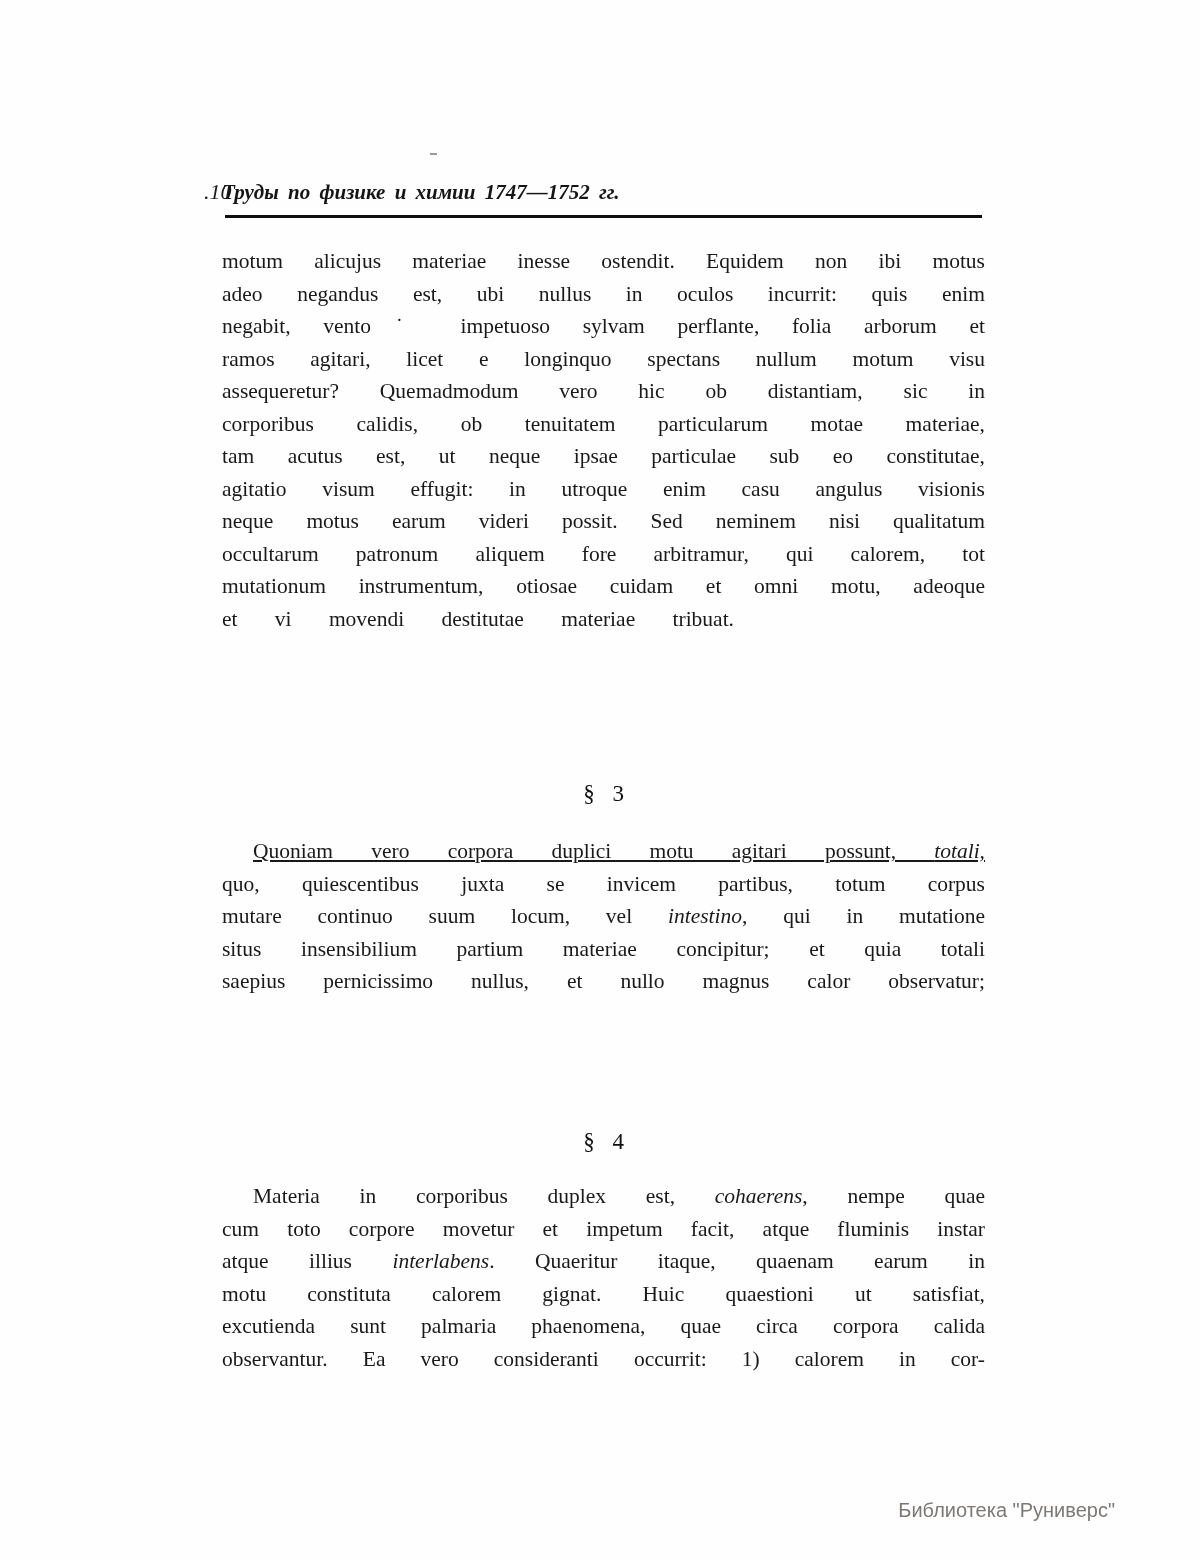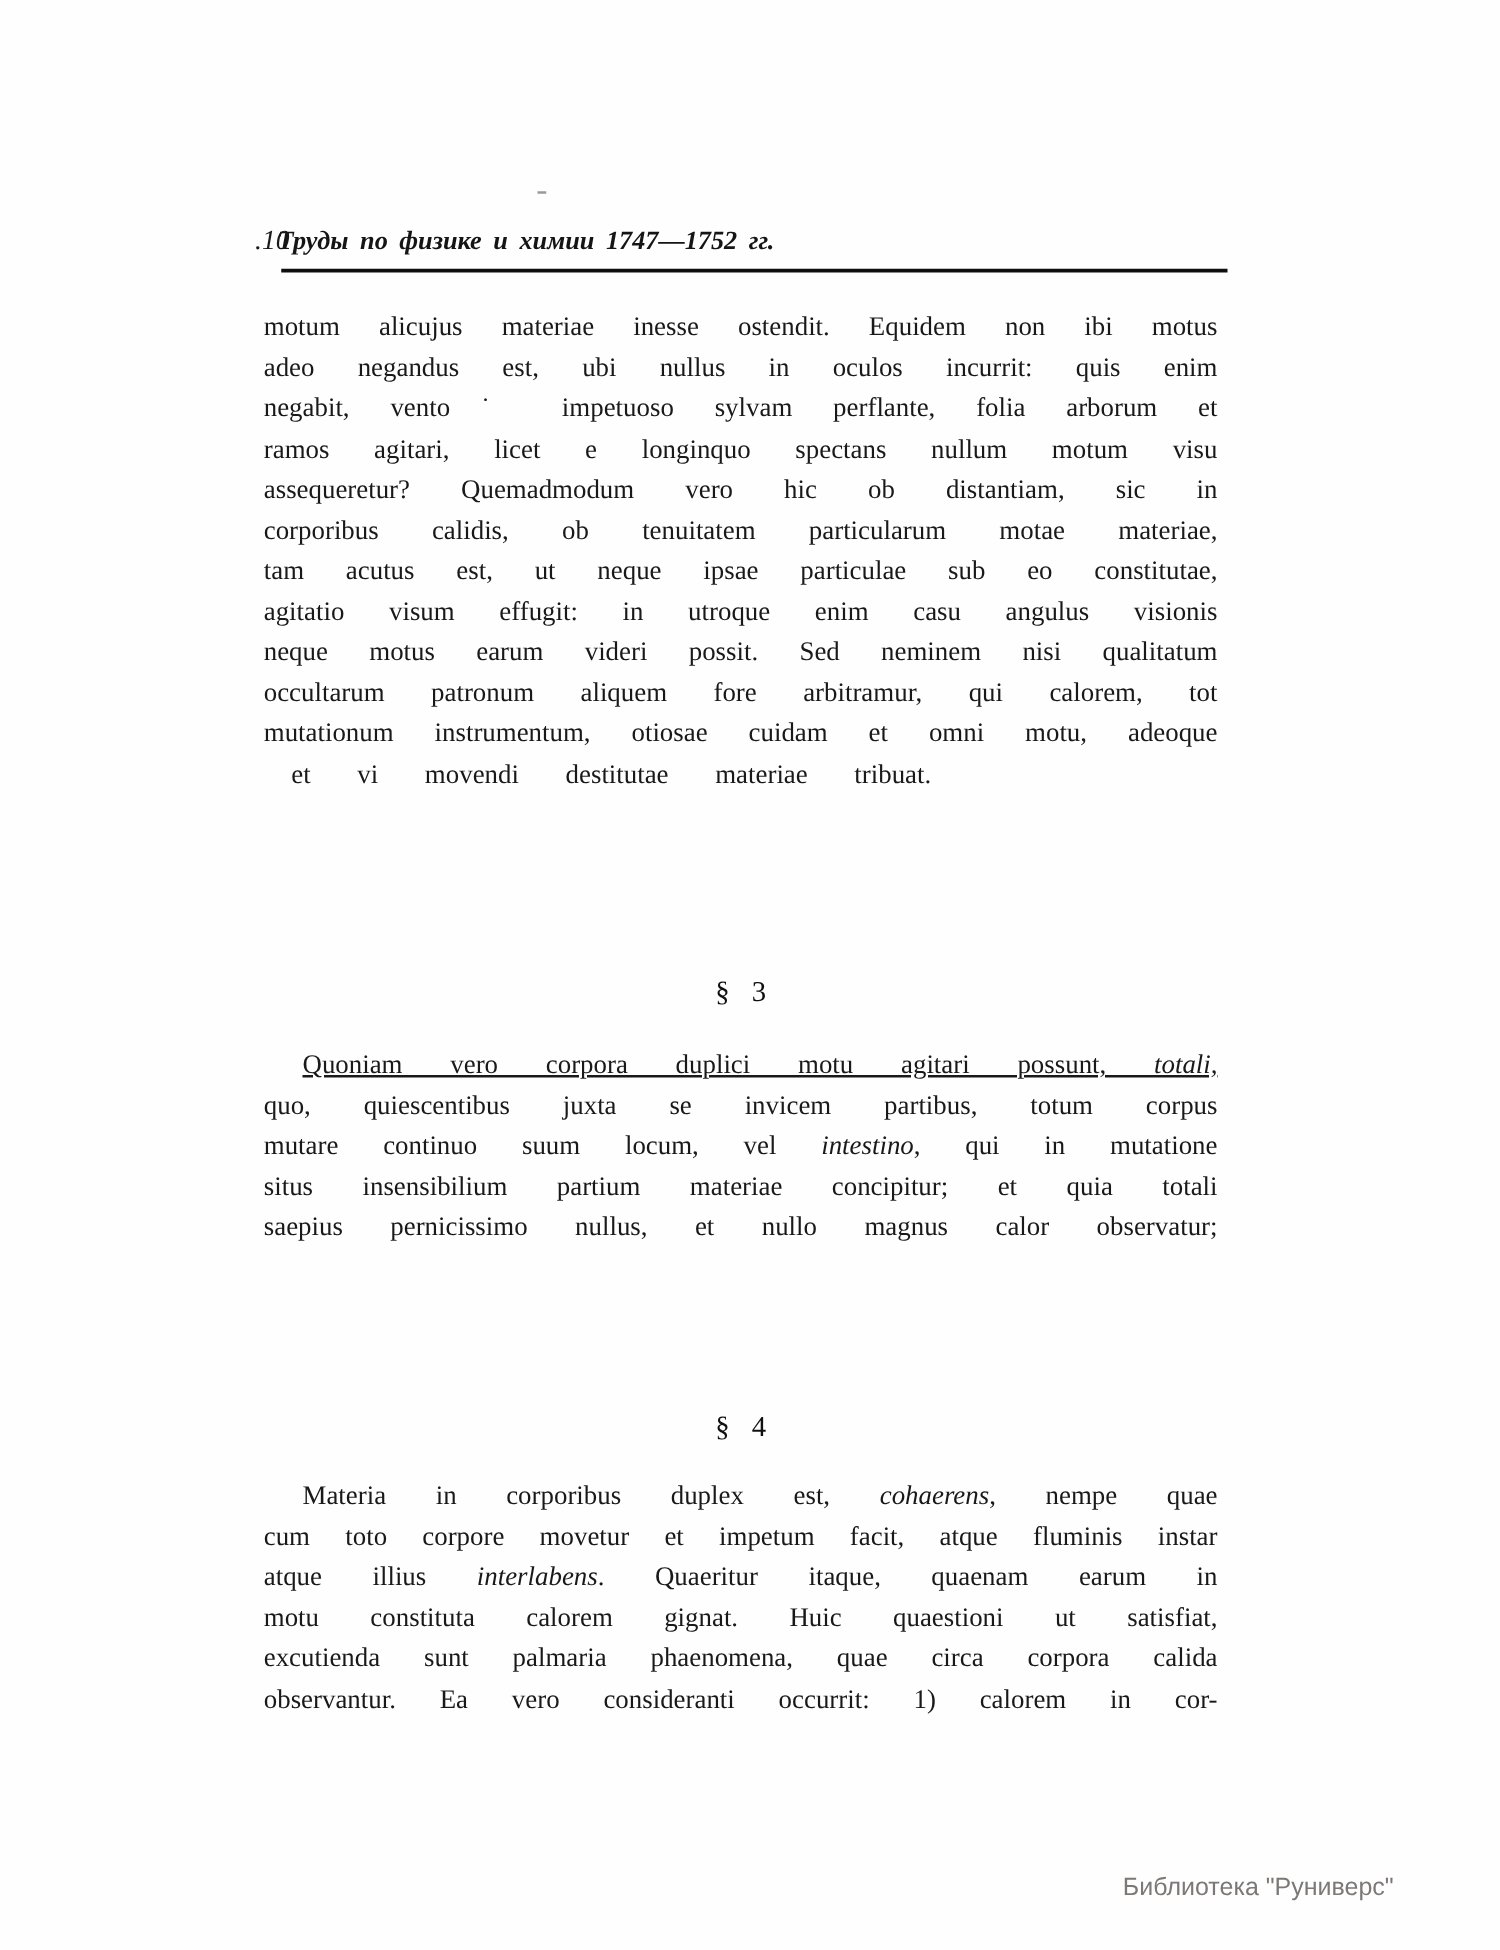--- a/index.html
+++ b/index.html
@@ -54,21 +54,21 @@
   .scan-speck {
     position: absolute;
     left: 430px;
     top: 153px;
     width: 7px;
     height: 2px;
     background: #9a9a9a;
   }
   .text-block {
     position: absolute;
-    left: 211px;
+    left: 222px;
     top: 0;
     width: 763px;
     height: 1560px;
   }
   .block-para {
     position: absolute;
     left: 0;
     width: 763px;
   }
   .block-heading {
@@ -126,21 +126,21 @@
         <div class="line"><span>adeo negandus est, ubi nullus in oculos incurrit: quis enim</span></div>
         <div class="line"><span>negabit, vento˙ impetuoso sylvam perflante, folia arborum et</span></div>
         <div class="line"><span>ramos agitari, licet e longinquo spectans nullum motum visu</span></div>
         <div class="line"><span>assequeretur? Quemadmodum vero hic ob distantiam, sic in</span></div>
         <div class="line"><span>corporibus calidis, ob tenuitatem particularum motae materiae,</span></div>
         <div class="line"><span>tam acutus est, ut neque ipsae particulae sub eo constitutae,</span></div>
         <div class="line"><span>agitatio visum effugit: in utroque enim casu angulus visionis</span></div>
         <div class="line"><span>neque motus earum videri possit. Sed neminem nisi qualitatum</span></div>
         <div class="line"><span>occultarum patronum aliquem fore arbitramur, qui calorem, tot</span></div>
         <div class="line"><span>mutationum instrumentum, otiosae cuidam et omni motu, adeoque</span></div>
-        <div class="line" style="width: 512px; margin-left: 22px;"><span>et vi movendi destitutae materiae tribuat.</span></div>
+        <div class="line" style="width: 512px;"><span>et vi movendi destitutae materiae tribuat.</span></div>
       </div>
       <div class="block-heading" style="top: 778px;">§ 3</div>
       <div class="block-para" style="top: 835px;">
         <div class="line" style="text-indent: 31px; text-decoration: underline;"><span>Quoniam vero corpora duplici motu agitari possunt, </span><span class="it">totali,</span></div>
         <div class="line"><span>quo, quiescentibus juxta se invicem partibus, totum corpus</span></div>
         <div class="line"><span>mutare continuo suum locum, vel </span><span class="it">intestino</span><span>, qui in mutatione</span></div>
         <div class="line"><span>situs insensibilium partium materiae concipitur; et quia totali</span></div>
         <div class="line"><span>saepius pernicissimo nullus, et nullo magnus calor observatur;</span></div>
       </div>
       <div class="block-heading" style="top: 1126px;">§ 4</div>

